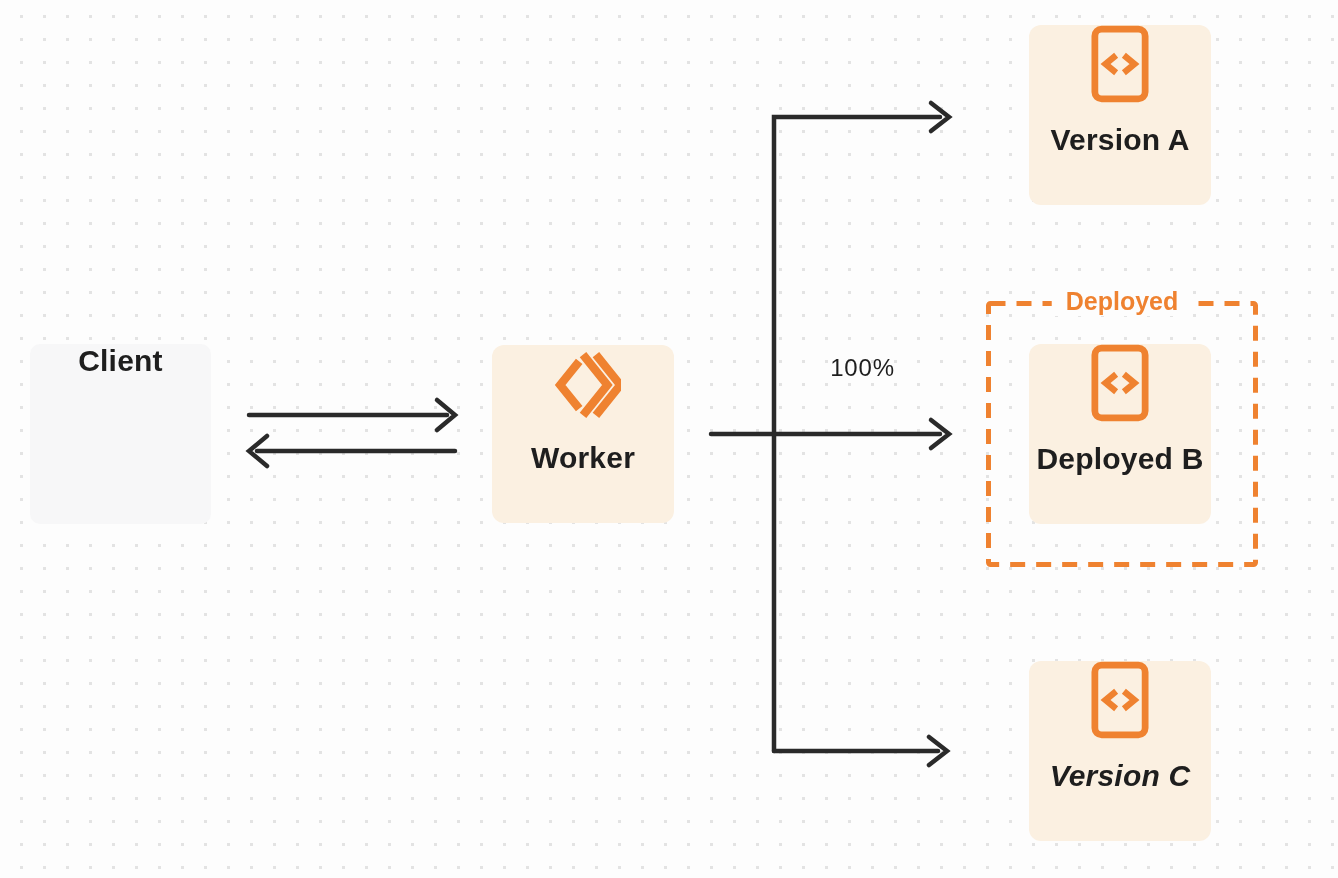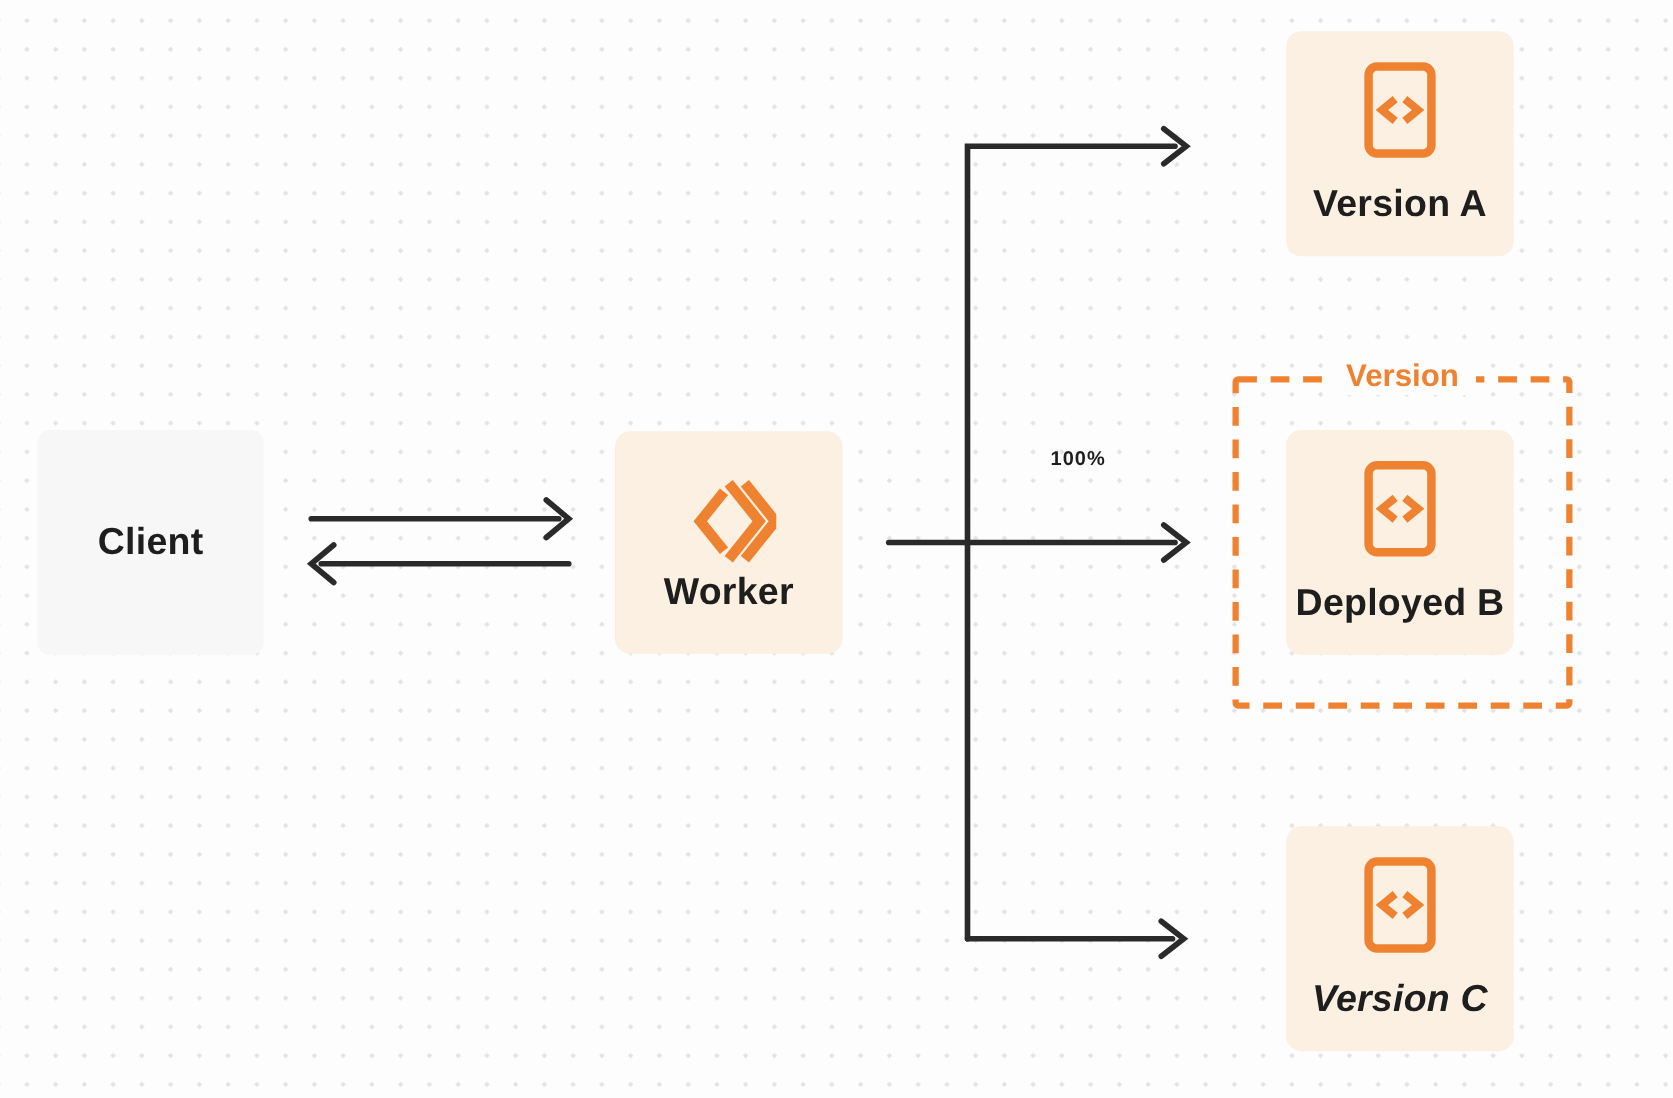--- a/index.html
+++ b/index.html
@@ -25,36 +25,37 @@
     background-image:radial-gradient(circle, var(--dots) 1.7px, transparent 1.8px);
     background-size:23px 23px;
     background-position:10px 5px;
   }
   .node{
     position:absolute;
     border-radius:12px;
     display:flex;
     flex-direction:column;
     align-items:center;
-    justify-content:center;
+    justify-content:flex-start;
   }
   .node .label{
     font-weight:700;
     font-size:30px;
     color:var(--text);
     letter-spacing:0.2px;
   }
   .client{
     left:30px;top:344px;width:181px;height:180px;
     background:var(--client-fill);
     border-radius:10px;
   }
   .worker{
     left:492px;top:345px;width:182px;height:178px;
     background:var(--cream);
+    gap:16px;
   }
   .version{
     left:1029px;width:182px;height:180px;
     background:var(--cream);
     gap:20px;
   }
   .version-a{top:25px;}
   .version-b{top:344px;}
   .version-c{top:661px;font-style:italic;}
   .arrow-layer{
@@ -106,22 +107,22 @@
     color:var(--accent);
     font-weight:700;
     font-size:25px;
     white-space:nowrap;
     line-height:30px;
   }
   .traffic-label{
     position:absolute;
     left:790px;top:351px;width:145px;
     text-align:center;
-    font-weight:700;
-    font-size:16px;
+    font-weight:400;
+    font-size:24px;
     line-height:34px;
     color:var(--text);
     letter-spacing:0.8px;
   }
 </style>
 </head>
 <body>
 
 <div class="canvas">
 
@@ -157,21 +158,21 @@
       <path d="M50,10 L82,50 L50,90"></path>
       <path d="M67,10 L99,50 L67,90"></path>
     </svg>
     <div class="label">Worker</div>
   </div>
 
   <div class="deployed-group">
     <svg class="deployed-border" width="272" height="266" viewBox="0 0 272 266" xmlns="http://www.w3.org/2000/svg">
       <rect x="2.5" y="2.5" width="267" height="261" rx="2"></rect>
     </svg>
-    <div class="deployed-label">Version</div>
+    <div class="deployed-label">Deployed</div>
   </div>
 
   <div class="node version version-a">
     <svg class="code-icon" width="58" height="78" viewBox="0 0 60 80" xmlns="http://www.w3.org/2000/svg">
       <rect x="4" y="4" width="52" height="72" rx="7"></rect>
       <path d="M26,31 L15,40 L26,49"></path>
       <path d="M34,31 L45,40 L34,49"></path>
     </svg>
     <div class="label">Version A</div>
   </div>

